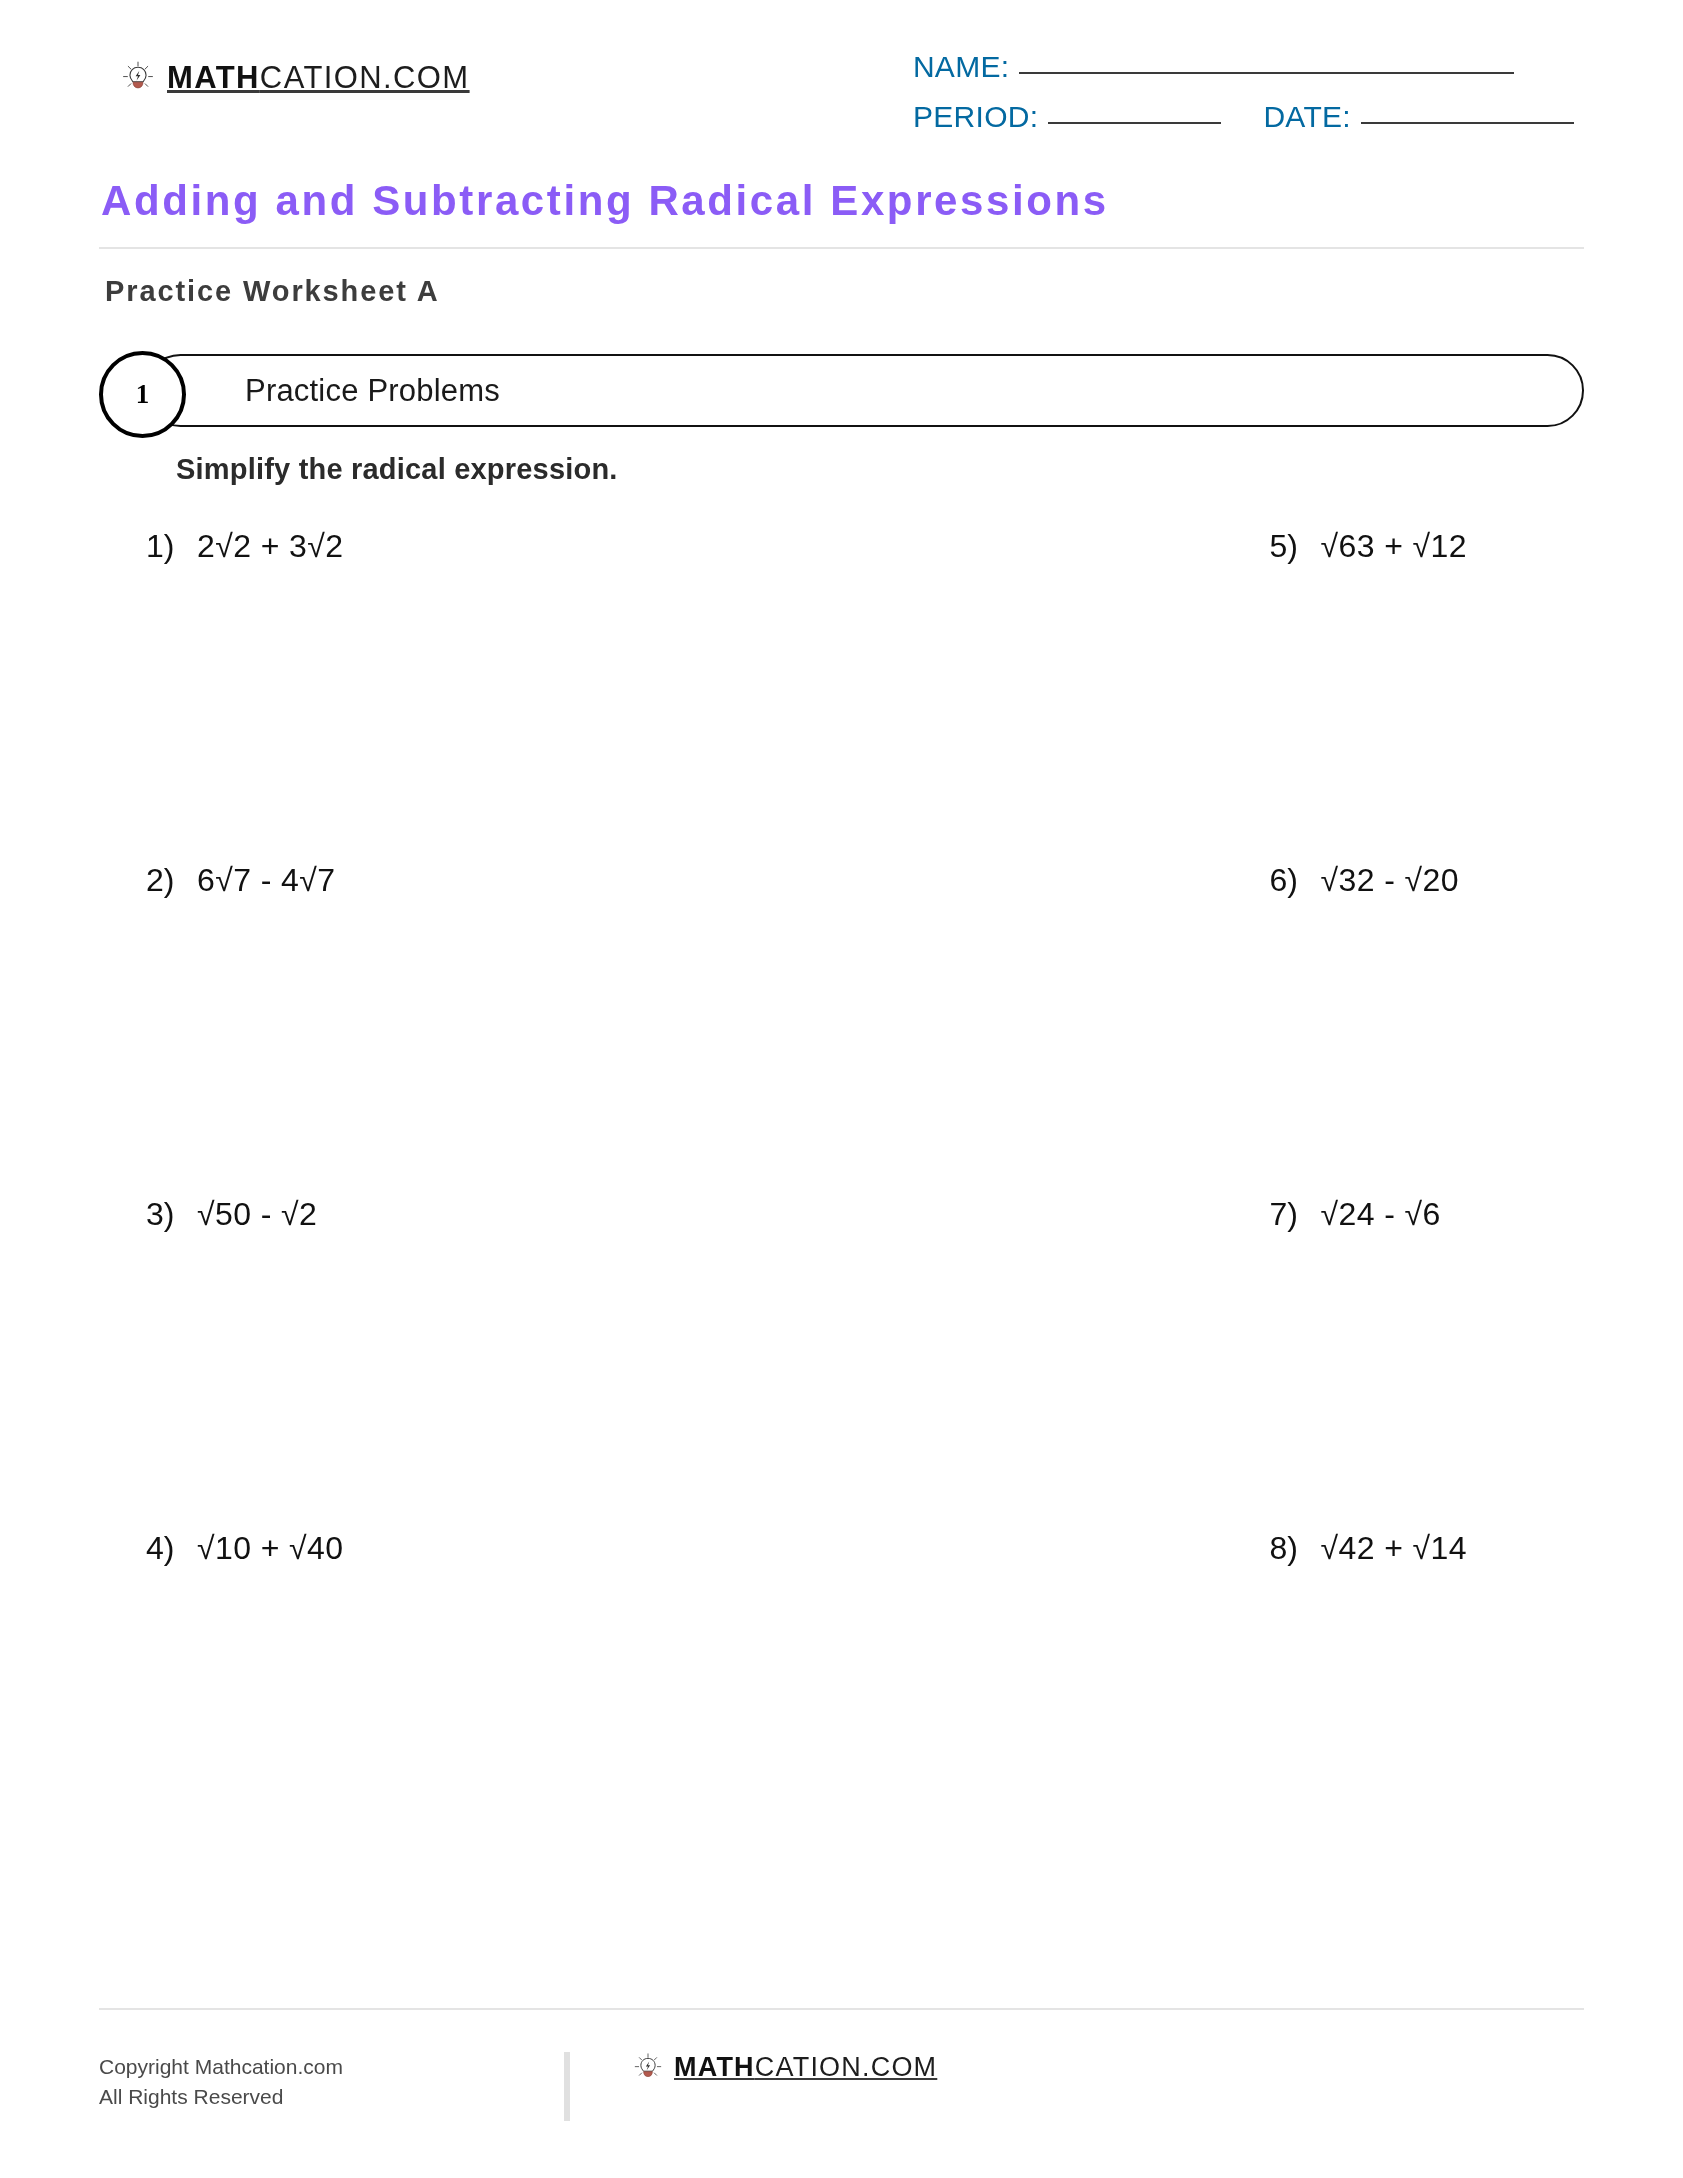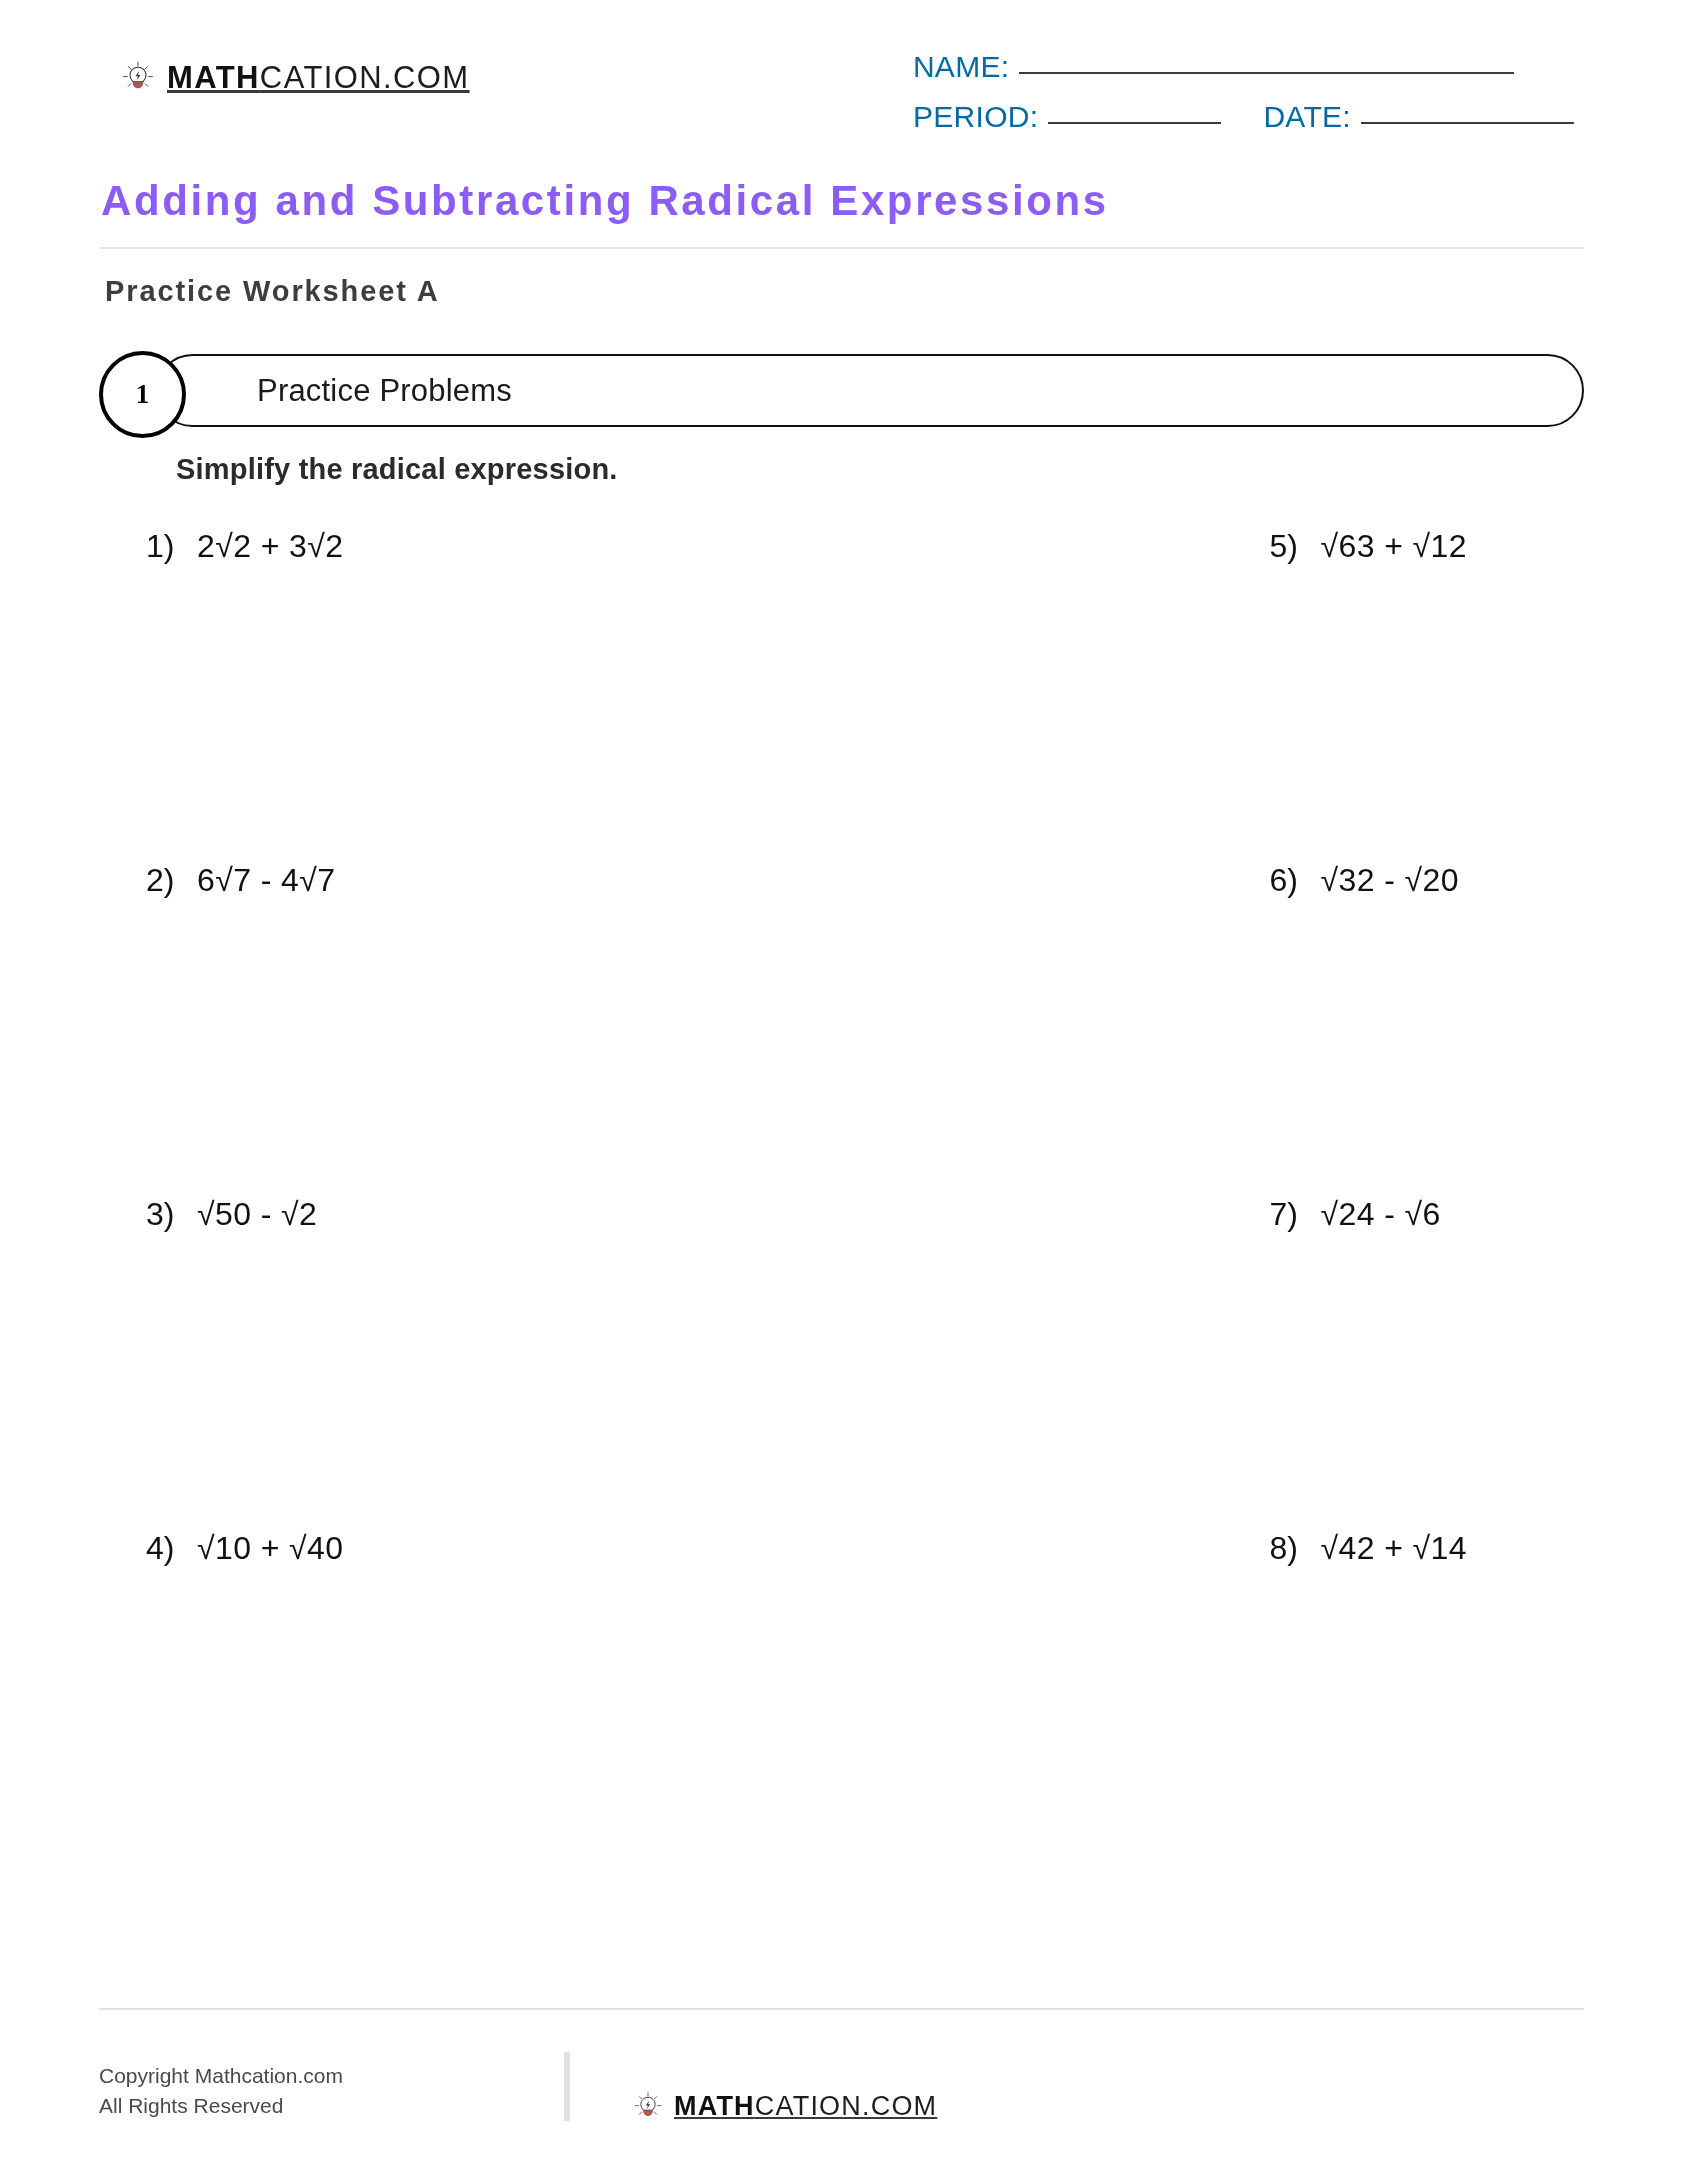--- a/index.html
+++ b/index.html
@@ -104,21 +104,21 @@
   }
 
   
   .section-wrap {
     position: relative;
     margin-top: 46px;
     height: 73px;
   }
   .section-pill {
     position: absolute;
-    left: 57px;
+    left: 45px;
     top: 0;
     right: 0;
     height: 73px;
     border: 2.5px solid #111;
     border-radius: 37px;
     box-sizing: border-box;
     display: flex;
     align-items: center;
     padding-left: 99px;
     background: #fff;
@@ -192,21 +192,21 @@
     left: 99px;
     right: 99px;
     bottom: 57px;
   }
   .footer-divider {
     border-bottom: 2px solid #e4e4e4;
     margin-bottom: 42px;
   }
   .footer-inner {
     display: flex;
-    align-items: flex-end;
+    align-items: flex-start;
   }
   .copyright {
     width: 465px;
     font-size: 21px;
     line-height: 1.42;
     color: #4a4a4a;
     font-weight: 400;
   }
   .vdiv {
     width: 3px;

